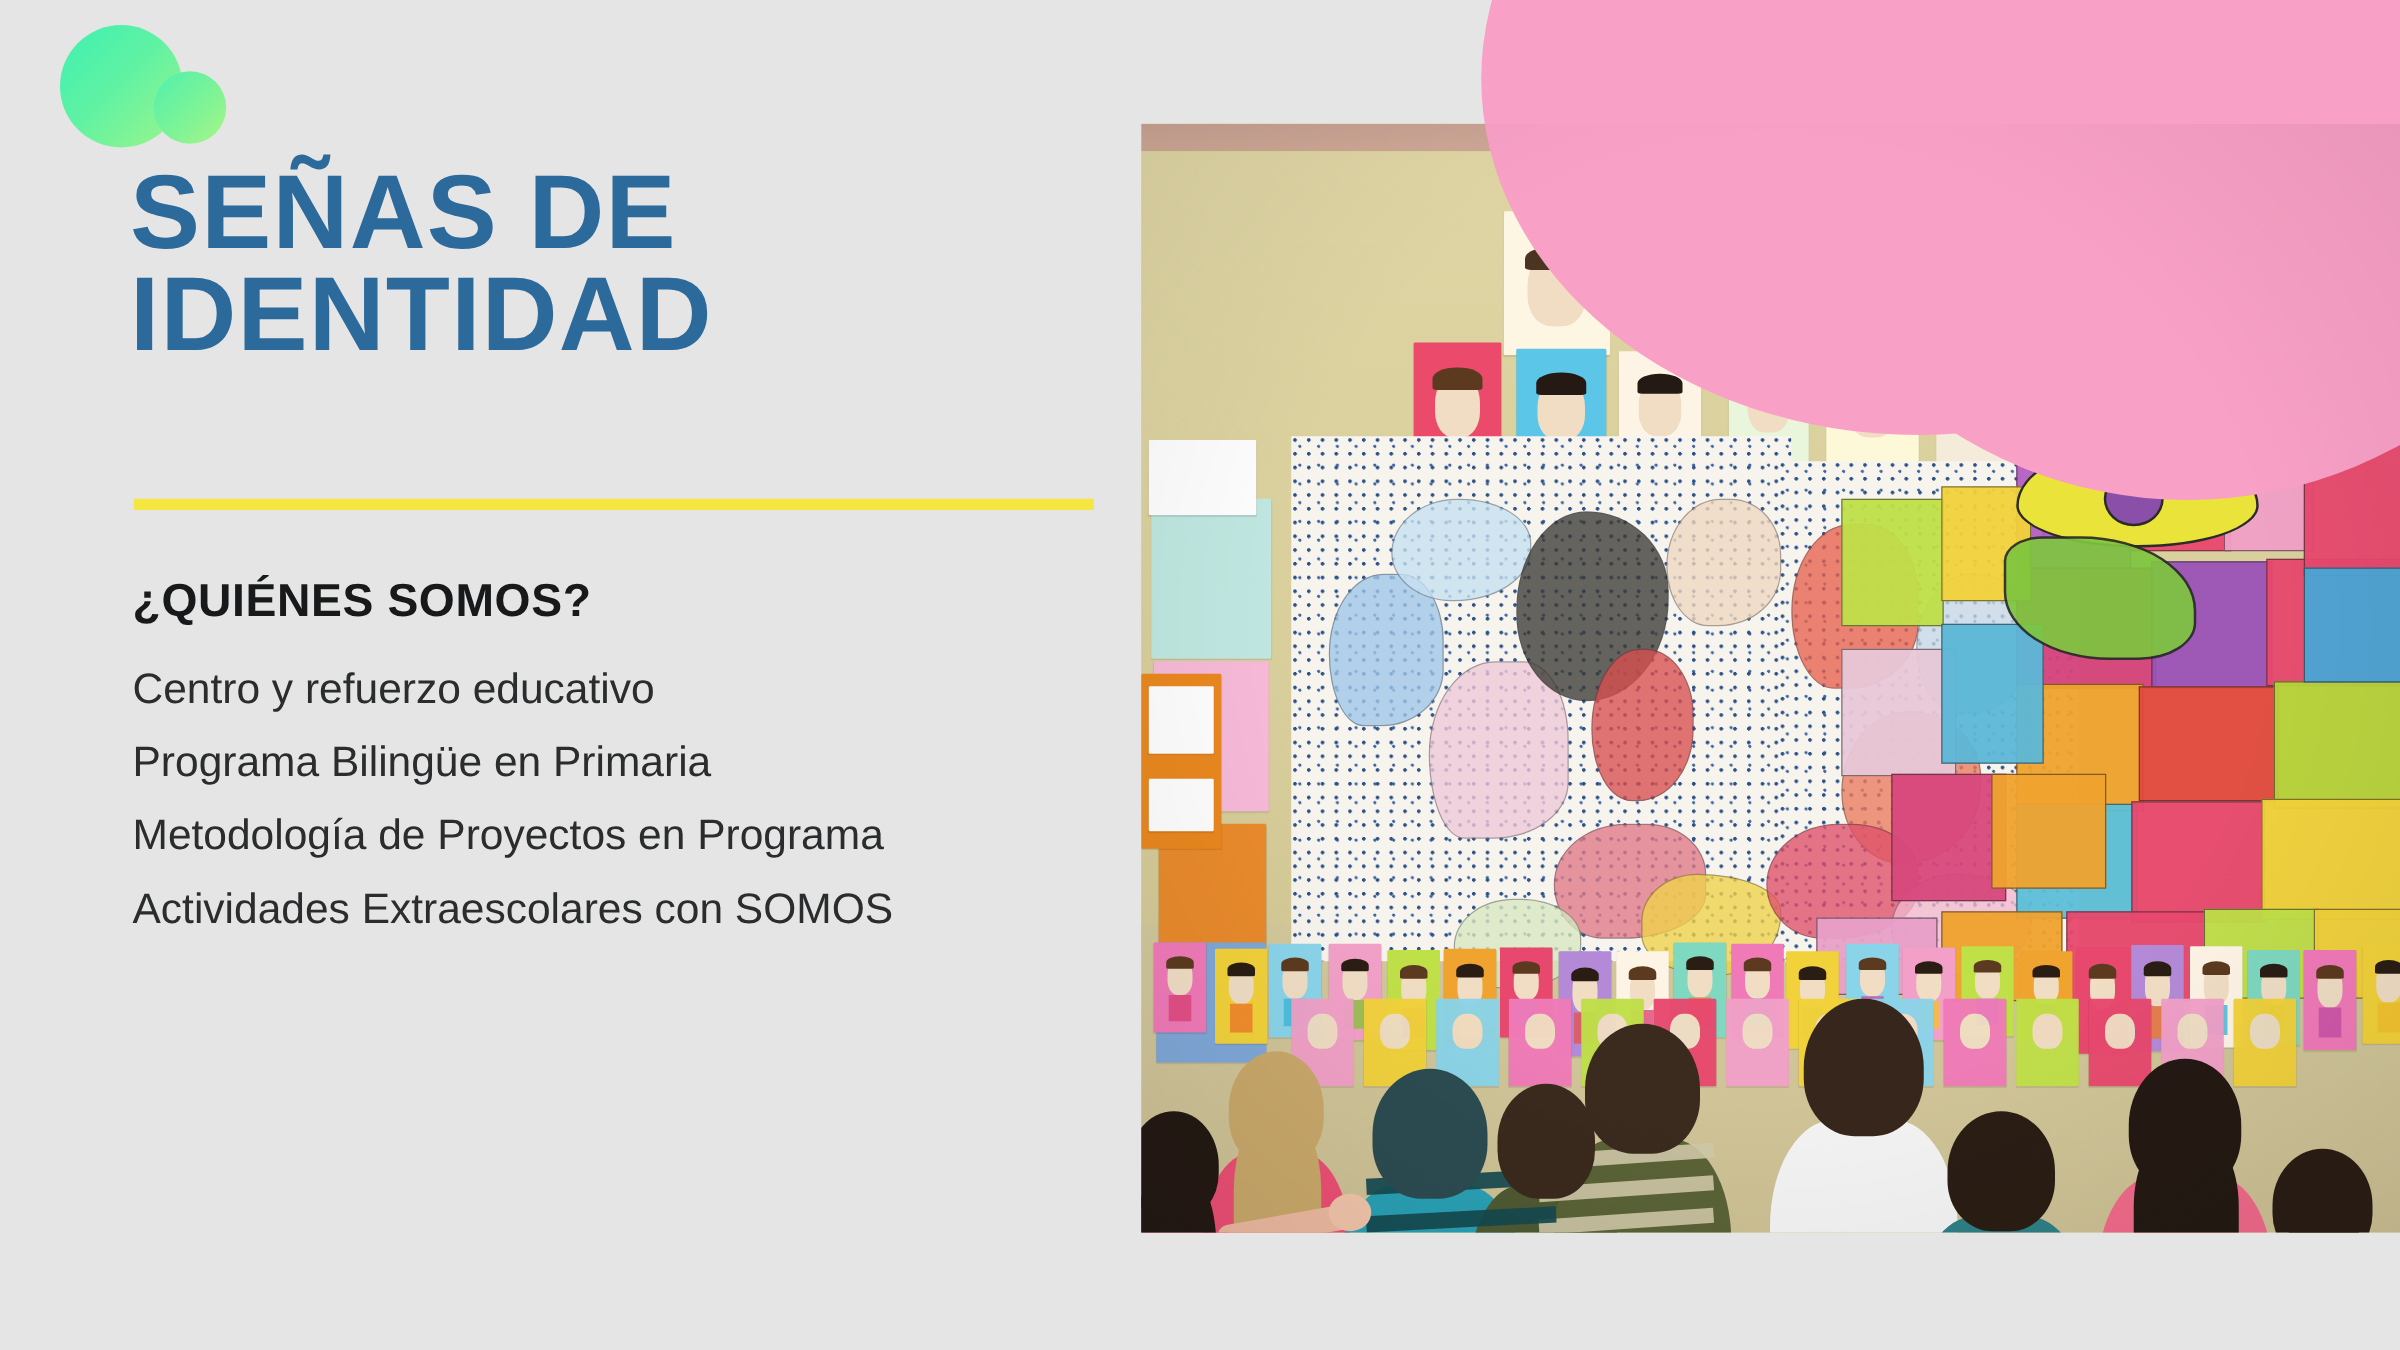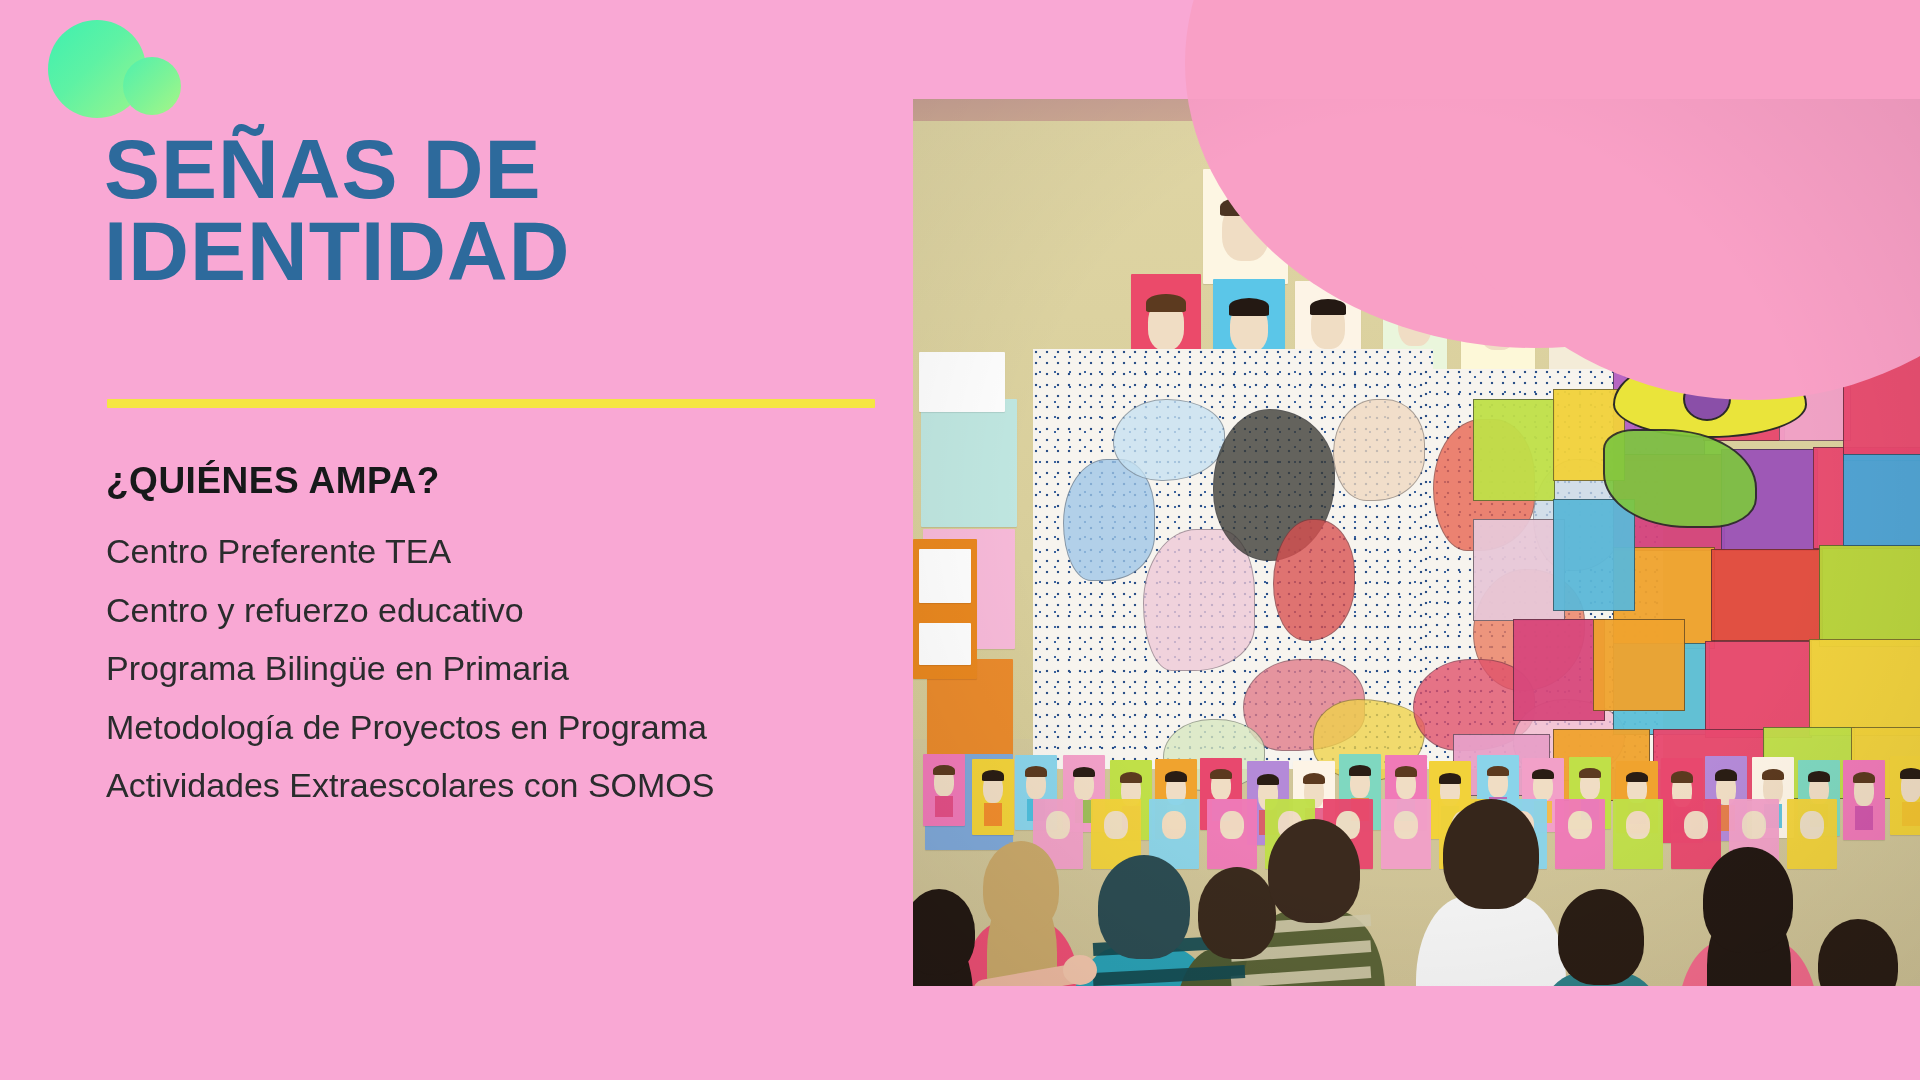--- a/index.html
+++ b/index.html
@@ -10,21 +10,21 @@
   body {
     width: 1920px;
     height: 1080px;
     overflow: hidden;
     font-family: "Liberation Sans", sans-serif;
     position: relative;
   }
   .slide {
     position: absolute;
     inset: 0;
-    background: #f9a8d4;
+    background: #e5e5e5;
     overflow: hidden;
   }
 
   
   .deco-circles {
     position: absolute;
     left: 38px;
     top: 12px;
     width: 190px;
     height: 125px;
@@ -196,23 +196,22 @@
 
   <div class="deco-circles">
     <div class="circle-big"></div>
     <div class="circle-small"></div>
   </div>
 
   <div class="left-col">
     <div class="title">SEÑAS DE
 IDENTIDAD</div>
     <div class="divider"></div>
-    <div class="subhead">¿QUIÉNES AMPA?</div>
+    <div class="subhead">¿QUIÉNES SOMOS?</div>
     <ul class="bullet-list">
-      <li>Centro Preferente TEA</li>
       <li>Centro y refuerzo educativo</li>
       <li>Programa Bilingüe en Primaria</li>
       <li>Metodología de Proyectos en Programa</li>
       <li>Actividades Extraescolares con SOMOS</li>
     </ul>
   </div>
 
   <div class="photo">
     <div class="photo-inner" id="photo-inner">
       <div class="ceiling"></div>

